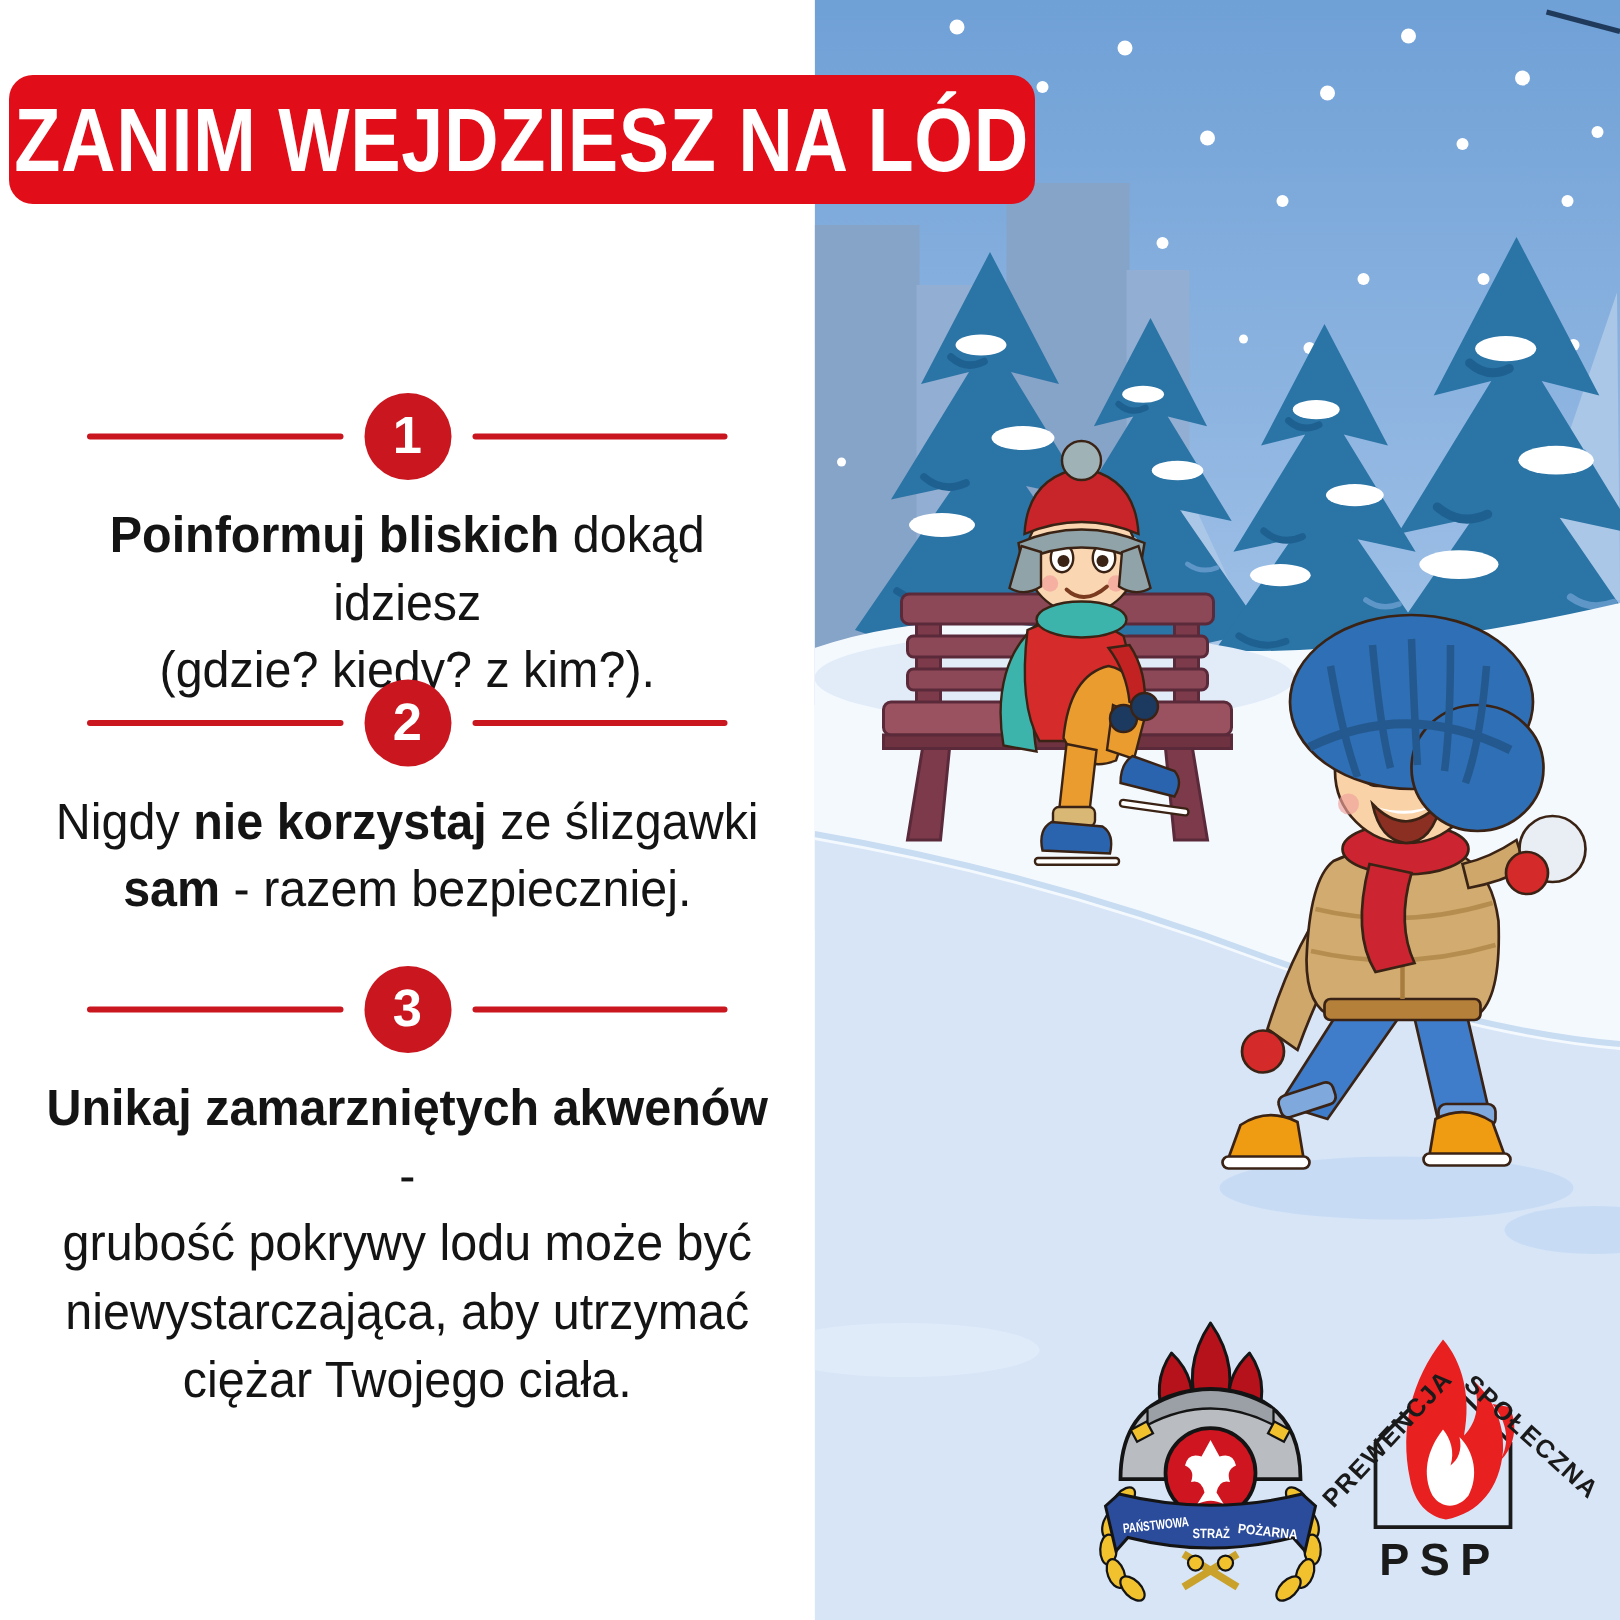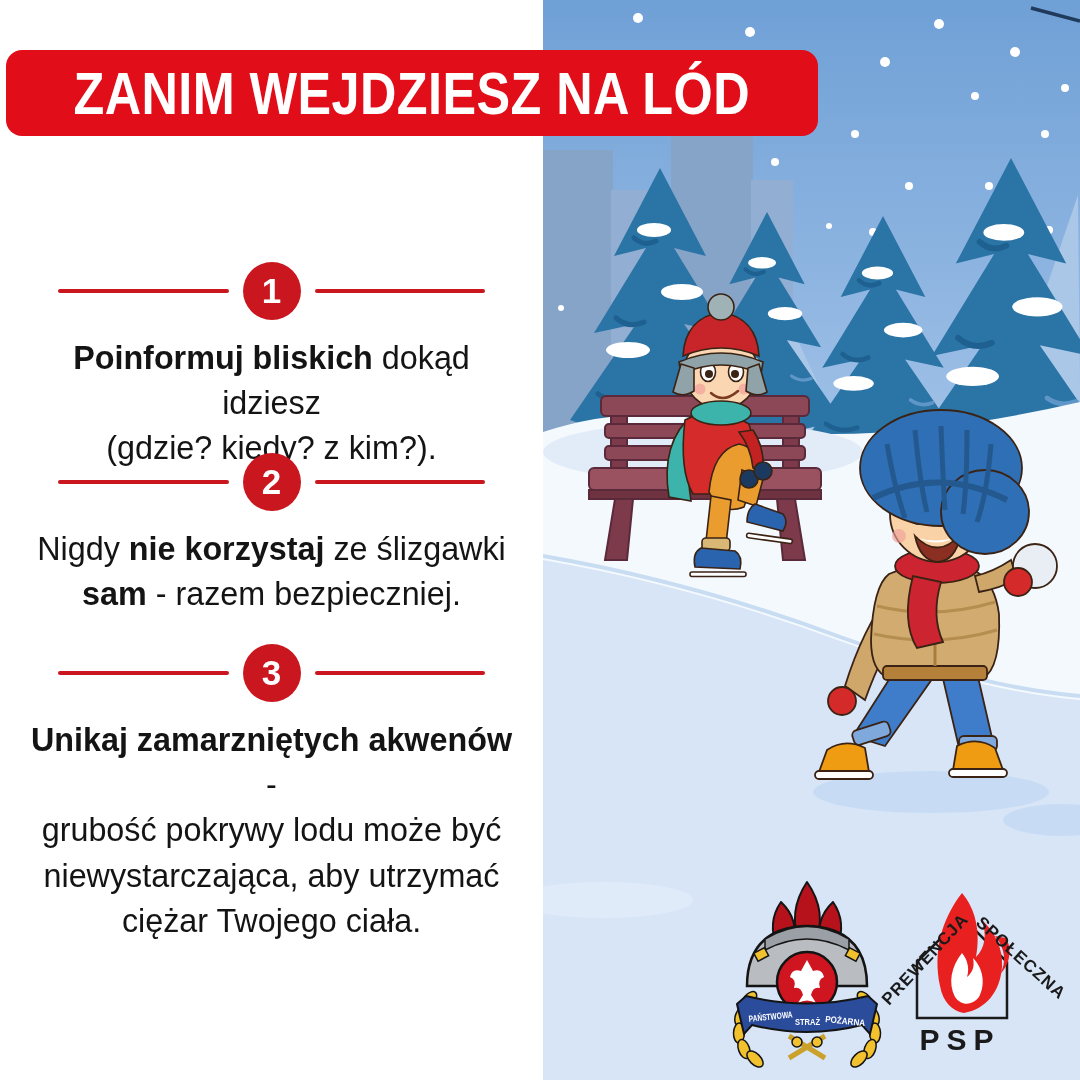--- a/index.html
+++ b/index.html
@@ -7,21 +7,21 @@
   #poster {
     position:relative; width:1080px; height:1080px; overflow:hidden;
     background:#ffffff;
   }
   
   #scene { position:absolute; left:543px; top:0; width:537px; height:1080px; z-index:1; }
   
   #panel { position:absolute; left:0; top:0; width:543px; height:1080px; background:#ffffff; z-index:2; }
   
   #banner {
-    position:absolute; left:6px; top:50px; width:812px; height:86px;
+    position:absolute; left:6px; top:50px; width:684px; height:86px;
     background:#e10d18; border-radius:16px; z-index:10;
     display:flex; align-items:center; justify-content:center;
   }
   #banner .title {
     color:#ffffff; font-weight:700; font-size:60px; letter-spacing:0.5px;
     white-space:nowrap; transform:scaleX(0.84); transform-origin:center;
   }
   
   .step { position:absolute; left:0; width:543px; z-index:3; }
   .divider { display:flex; align-items:center; padding:0 58px; gap:14px; height:58px; }

